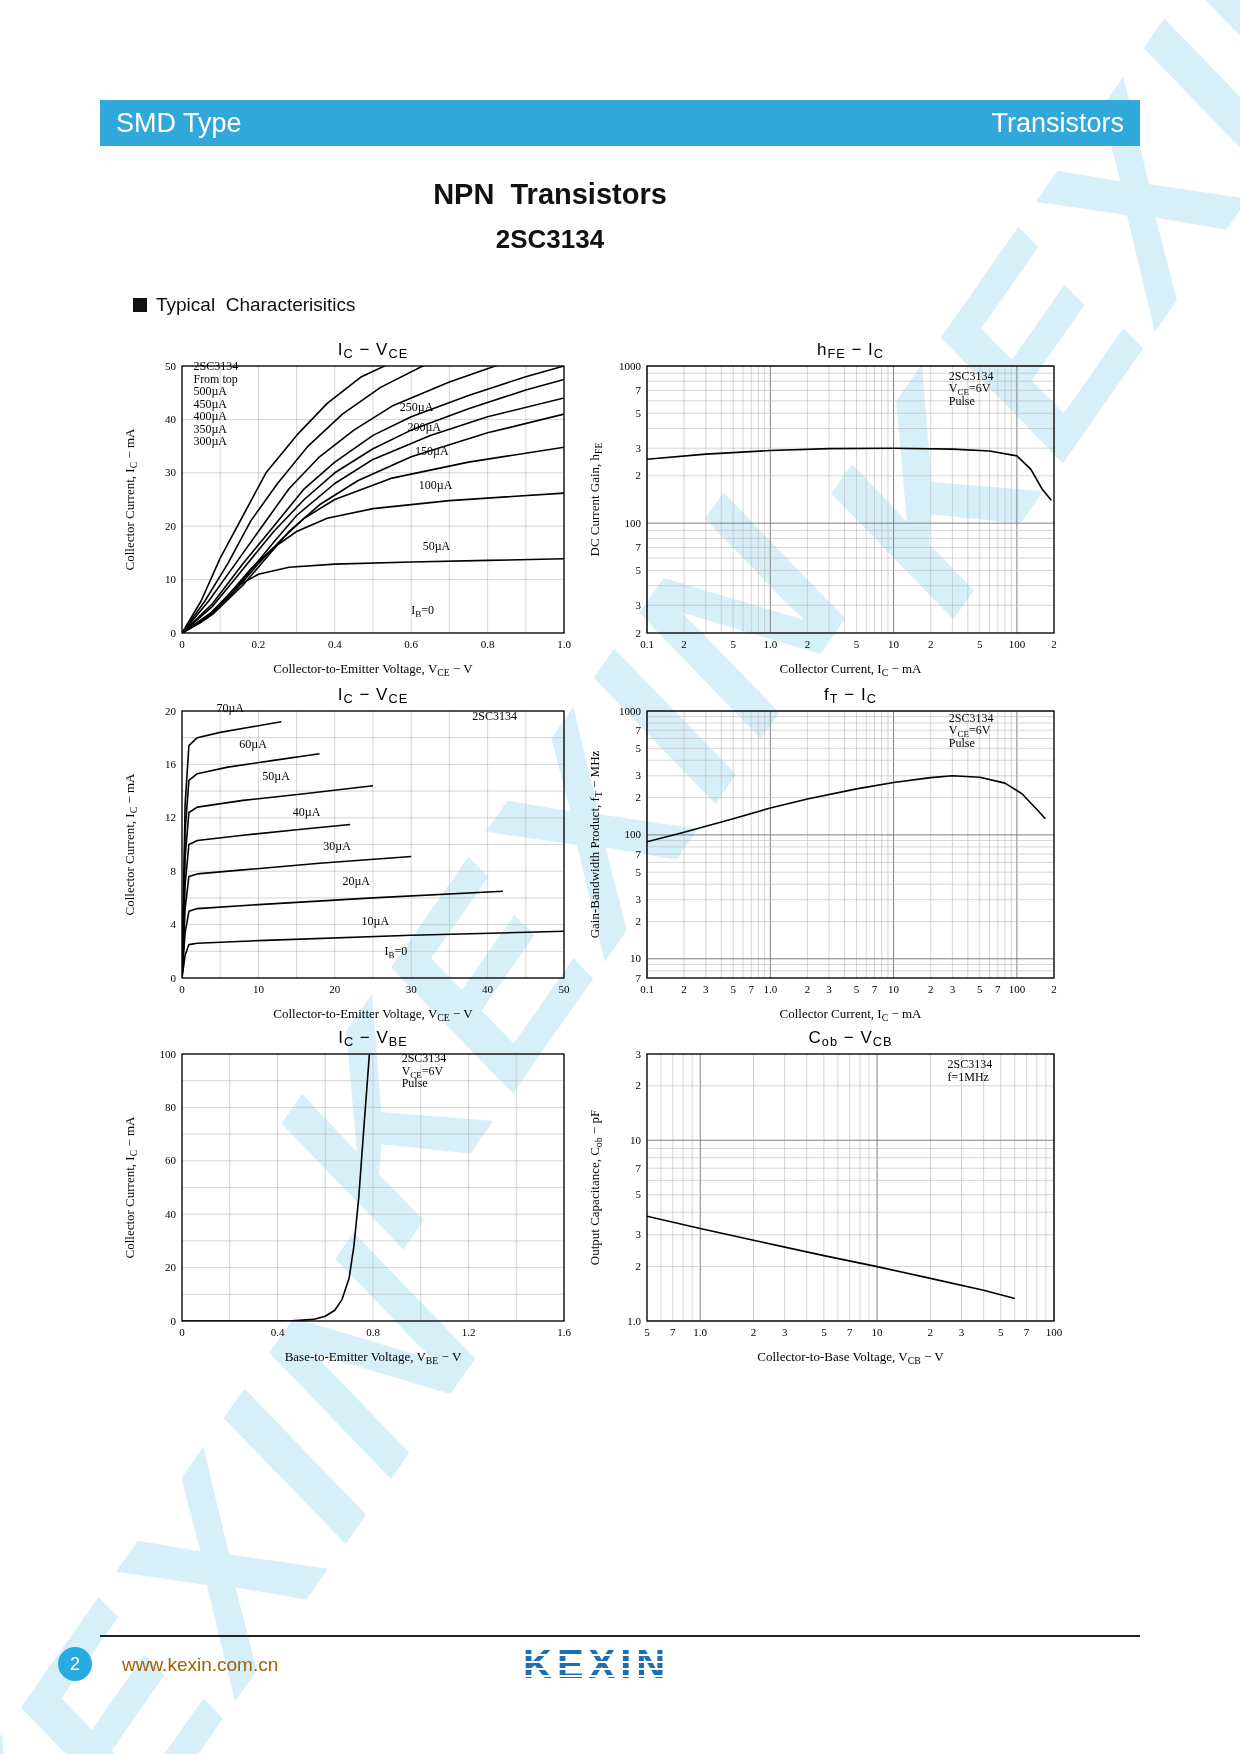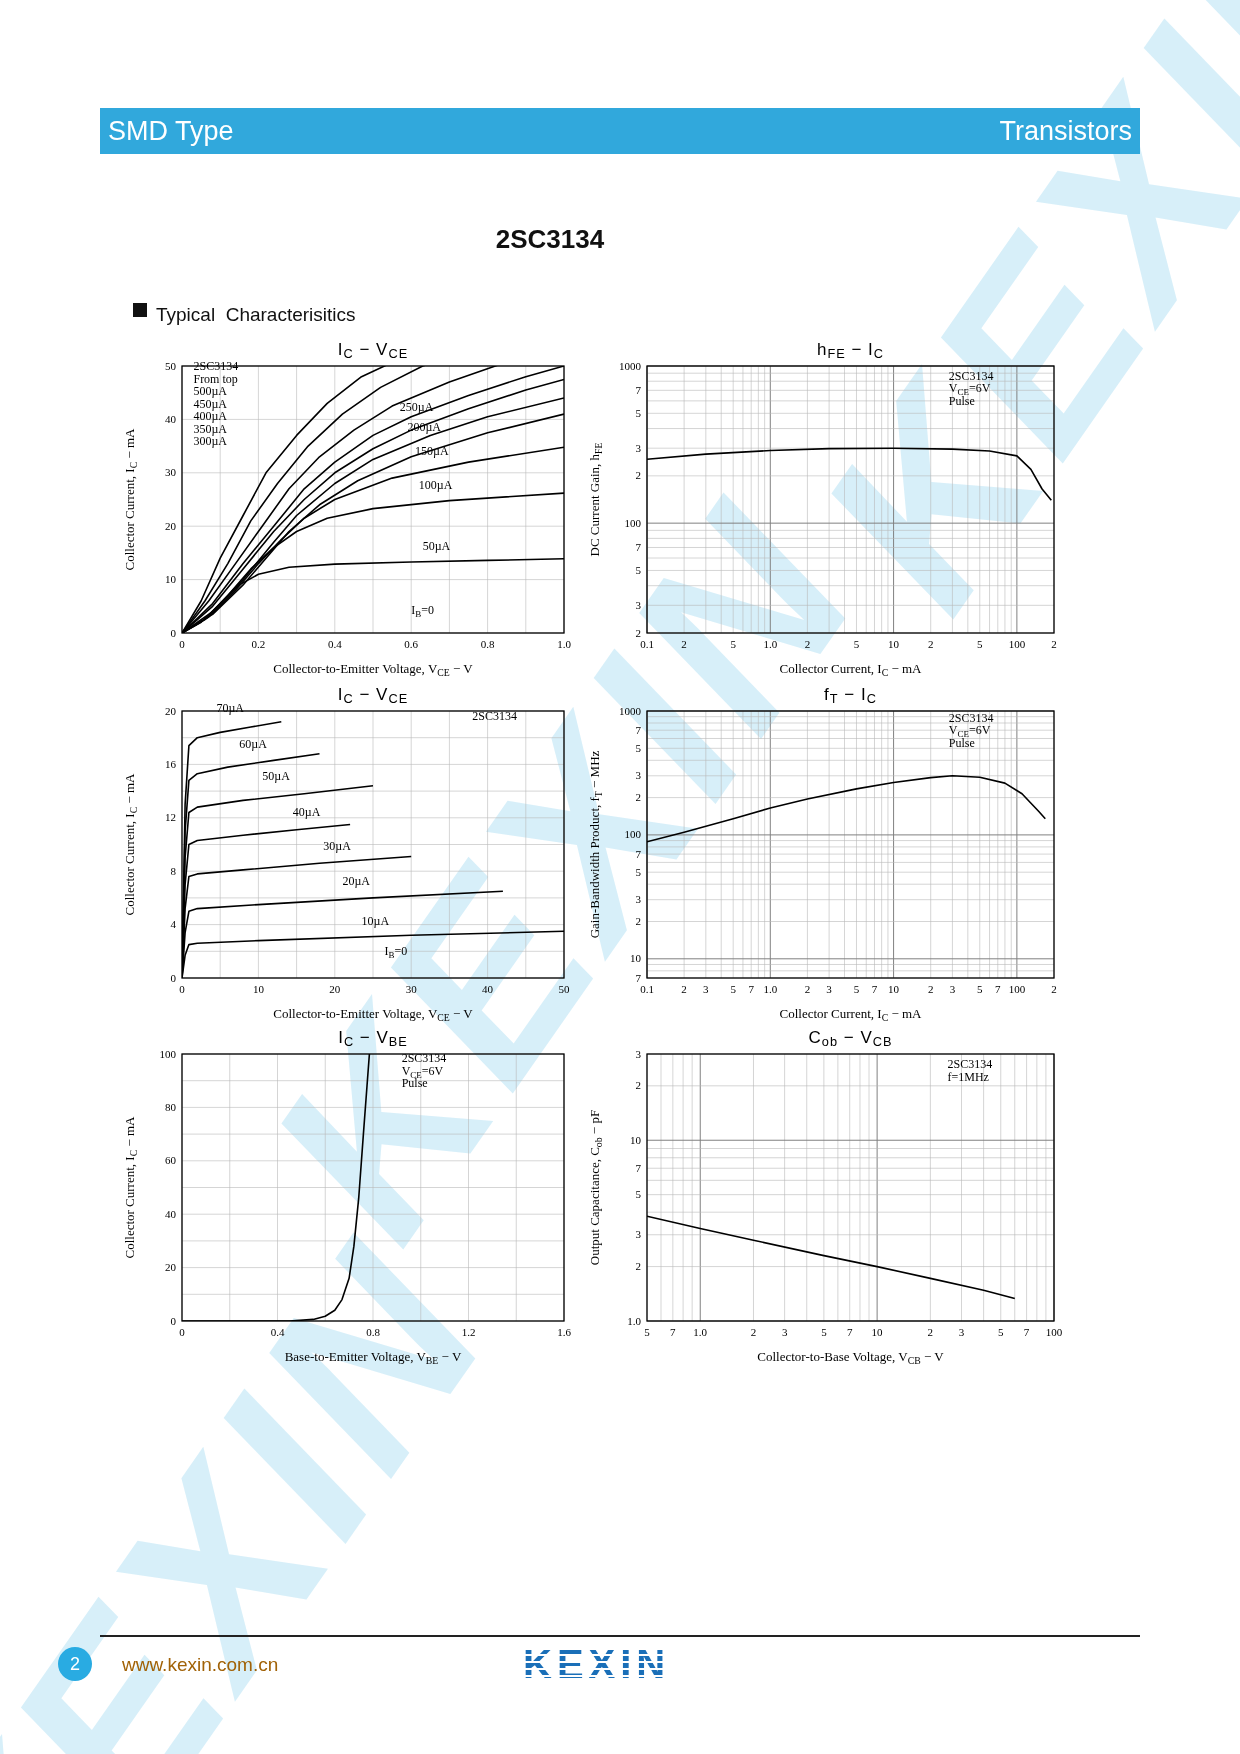--- a/index.html
+++ b/index.html
@@ -10,31 +10,31 @@
   .wm{
     position:absolute;z-index:0;white-space:nowrap;pointer-events:none;
     font:italic 800 250px "Liberation Sans",sans-serif;
     color:rgba(73,182,228,0.22);letter-spacing:10px;
     transform:rotate(-55deg);transform-origin:0 50%;
   }
   .wm1{left:880px;top:430px;}
   .wm2{left:330px;top:1060px;}
   .wm3{left:-40px;top:1800px;}
   .header-bar{
-    position:absolute;z-index:1;left:100px;top:108px;width:1040px;height:46px;
+    position:absolute;z-index:1;left:100px;top:100px;width:1040px;height:46px;
     background:#31a8dc;display:flex;justify-content:space-between;align-items:center;
-    padding:0 8px;box-sizing:border-box;color:#ffffff;font-size:27px;font-weight:400;
+    padding:0 16px;box-sizing:border-box;color:#ffffff;font-size:27px;font-weight:400;
   }
   .title1{position:absolute;z-index:1;left:0;top:178px;width:1100px;text-align:center;
     font-size:29px;font-weight:bold;white-space:pre;}
   .title2{position:absolute;z-index:1;left:0;top:224px;width:1100px;text-align:center;
     font-size:26px;font-weight:bold;}
   .section{position:absolute;z-index:1;left:133px;top:294px;font-size:19px;display:flex;align-items:center;}
   .bullet{display:inline-block;width:14px;height:14px;background:#111;margin-right:9px;}
-  .section span.lbl{white-space:pre;margin-top:10px;}
+  .section span.lbl{white-space:pre;}
   .chart{position:absolute;z-index:1;}
   .chart svg{display:block;}
   .c1{left:118px;top:336px;}
   .c2{left:583px;top:336px;}
   .c3{left:118px;top:681px;}
   .c4{left:583px;top:681px;}
   .c5{left:118px;top:1024px;}
   .c6{left:583px;top:1024px;}
   .footer-line{position:absolute;z-index:1;left:100px;top:1635px;width:1040px;height:2px;background:#222;}
   .page-circle{
@@ -58,20 +58,21 @@
 
   <div class="wm wm1">KEXIN</div>
   <div class="wm wm2">KEXIN</div>
   <div class="wm wm3">KEXIN</div>
 
   <div class="header-bar">
     <span>SMD Type</span>
     <span>Transistors</span>
   </div>
 
+  <div class="title1">NPN  Transistors</div>
   <div class="title2">2SC3134</div>
 
   <div class="section">
     <span class="bullet"></span>
     <span class="lbl">Typical  Characterisitics</span>
   </div>
 
   <div class="chart c1">
       <svg width="460" height="345" viewBox="0 0 460 345">
         <line x1="64" y1="30" x2="64" y2="297" stroke="#b9b9b9" stroke-width="0.6"></line>

